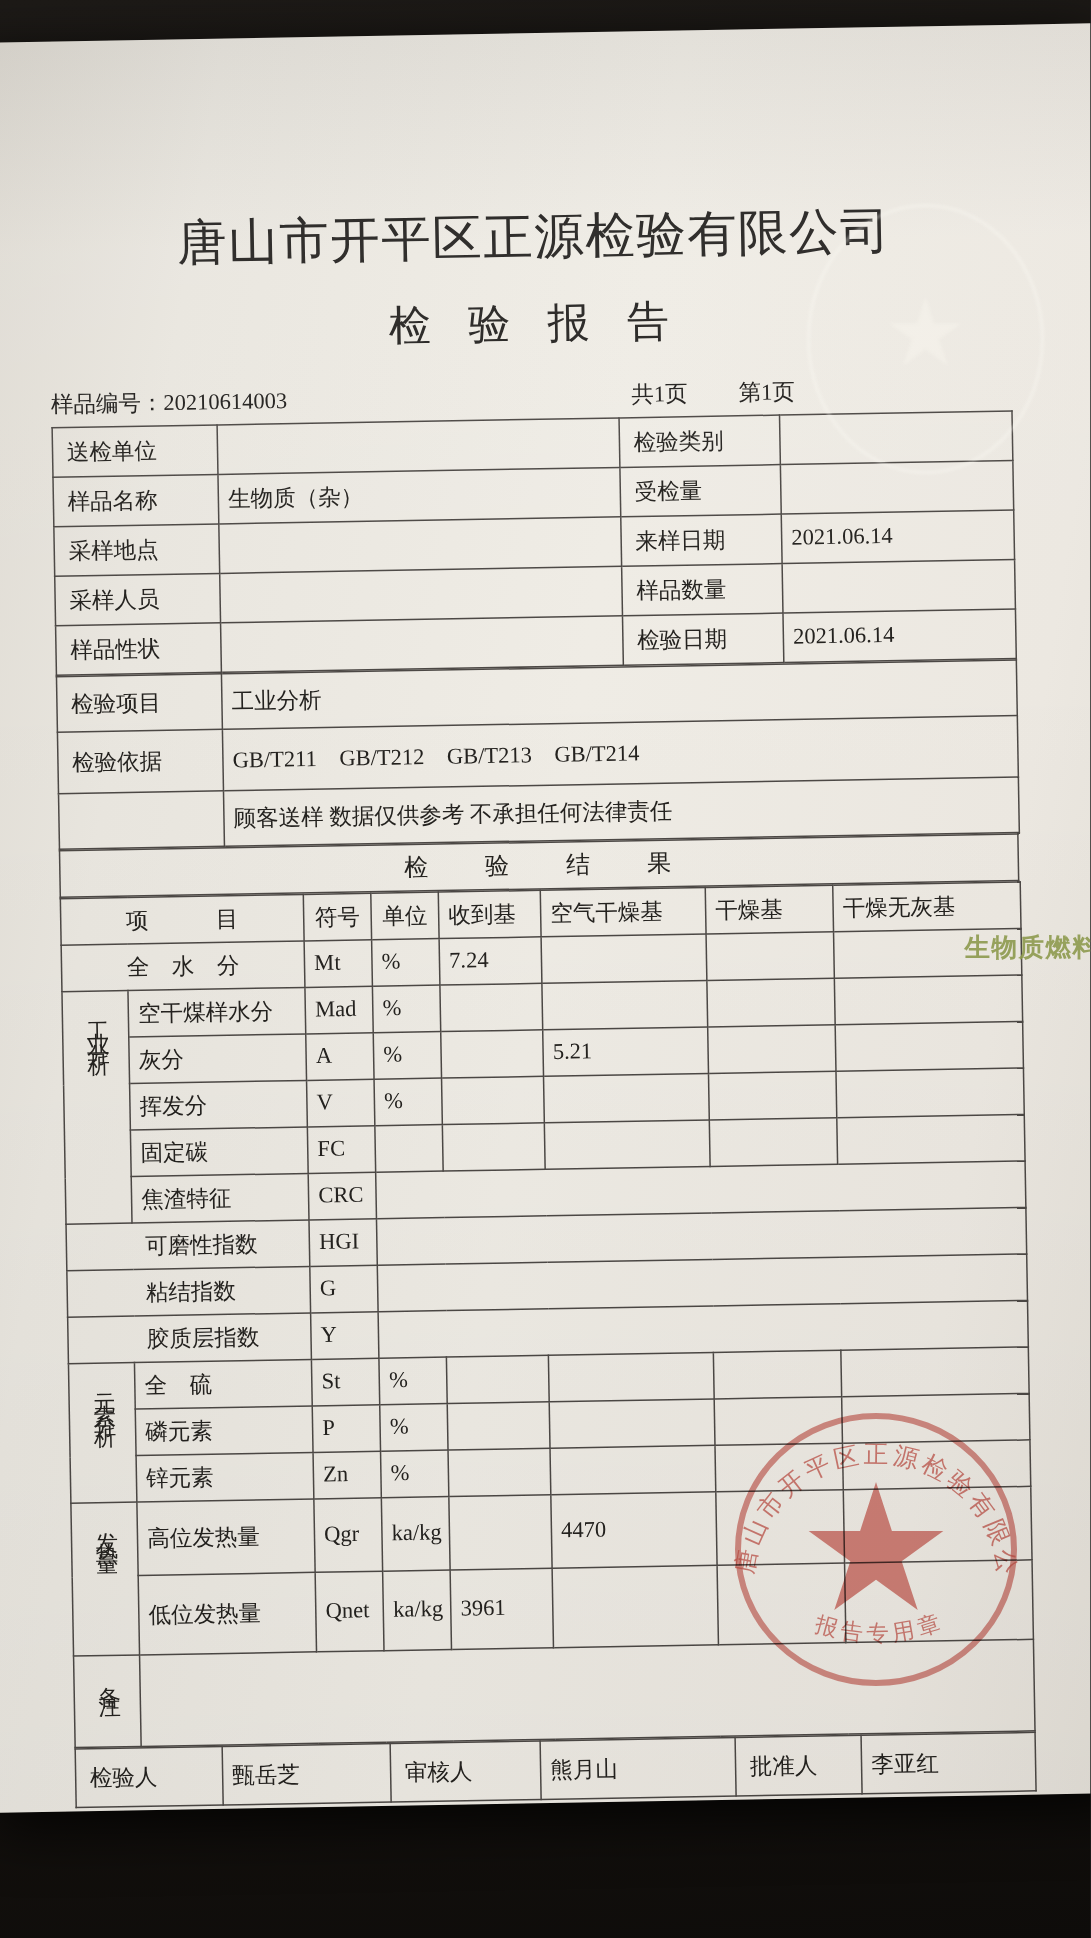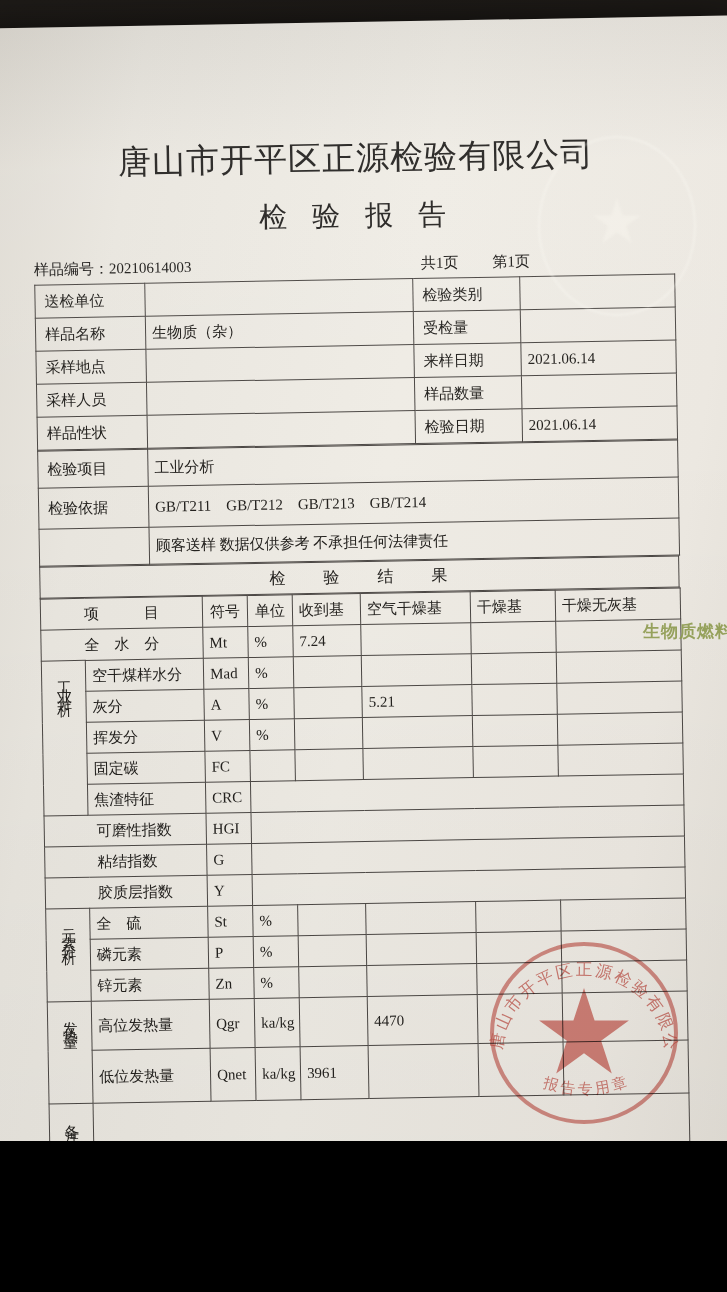--- a/index.html
+++ b/index.html
@@ -1,17 +1,17 @@
 <!DOCTYPE html>
 <html><head>
 <meta charset="utf-8">
 <style>
   html,body{margin:0;padding:0;background:#000;}
   .photo{
-    position:relative;width:727px;height:1141px;overflow:hidden;
+    position:relative;width:727px;height:1292px;overflow:hidden;
     background:linear-gradient(175deg,#1d1a17 0%,#16130f 40%,#191511 75%,#0e0c0a 100%);
     font-family:"Liberation Serif","DejaVu Serif",serif;color:#22201e;
   }
   .paper{
     position:absolute;left:-14px;top:22px;width:756px;height:1180px;
     transform:rotate(-1deg);
     background:linear-gradient(100deg,#ddd9d1 0%,#e9e6df 18%,#efece5 50%,#ece8e1 82%,#e2ded6 100%);
     box-shadow:0 10px 40px rgba(0,0,0,.85);
   }
   .paper::after{content:"";position:absolute;inset:0;

